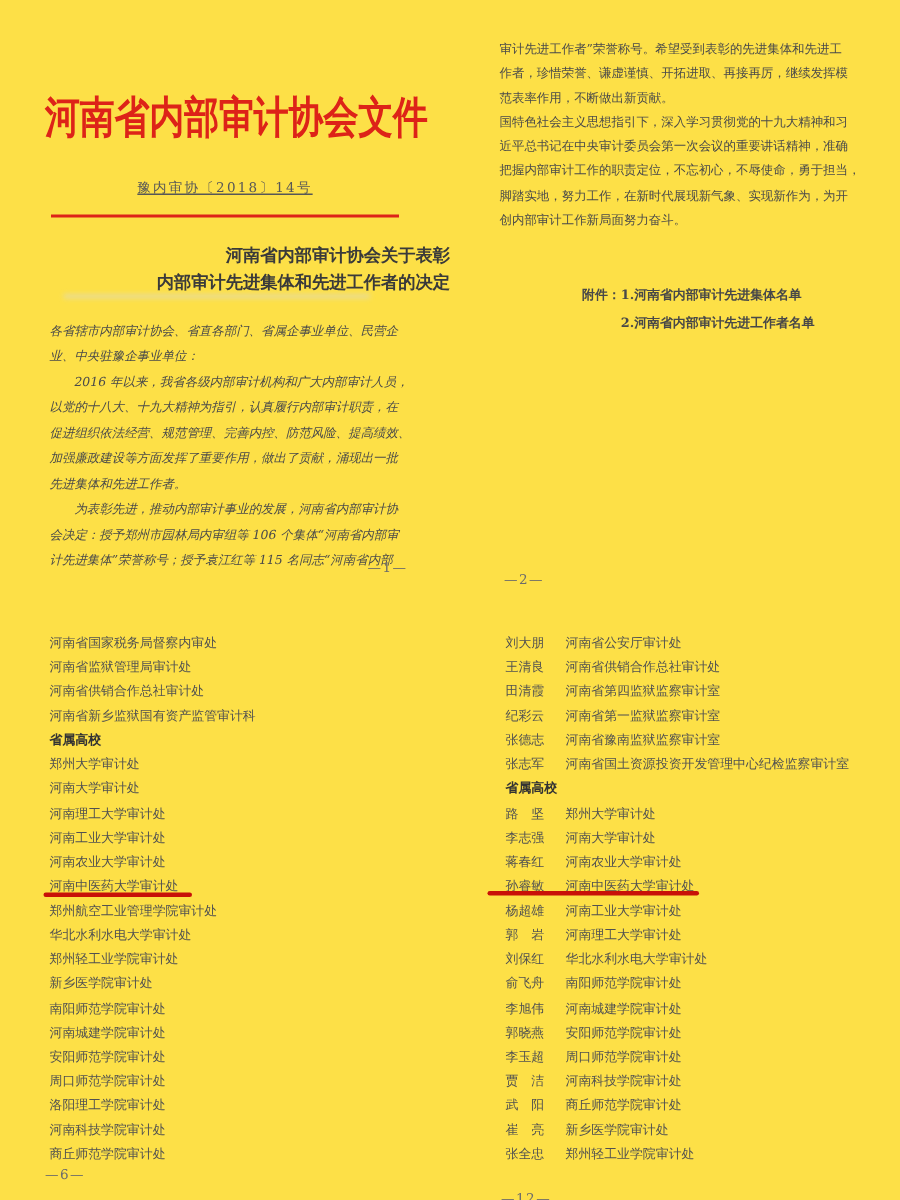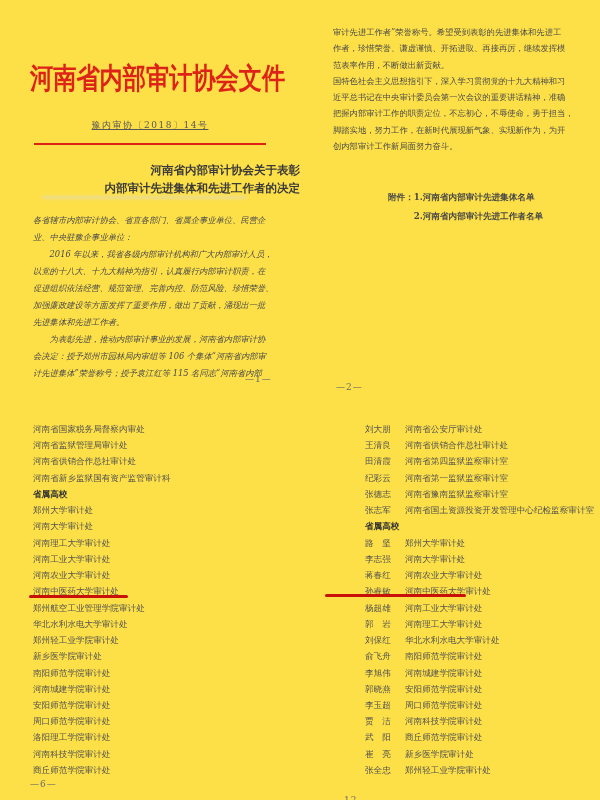--- a/index.html
+++ b/index.html
@@ -55,21 +55,21 @@
   .attachments{
     position:absolute;top:188px;left:52px;font-size:8.6px;font-weight:600;
     color:#484848;line-height:19px;margin-left:36px;
   }
 
   
   .list{
     position:absolute;top:21px;font-size:8.6px;color:#515151;line-height:16.24px;
   }
   #list6{left:33px;}
-  #list12{left:37px;margin-left:28px;}
+  #list12{left:37px;}
   .lrow{white-space:nowrap;}
   .lrow.bold{font-weight:bold;color:#333;}
   .nm{display:inline-block;width:40px;}
   .red-underline{
     position:absolute;height:3px;background:#c81108;border-radius:2px;
   }
   #ul6{top:195px;left:29px;width:99px;}
   #ul12{top:194px;left:25px;width:141px;}
 </style>
 </head>
@@ -84,21 +84,21 @@
     <div class="decision-heading">
       <div>河南省内部审计协会关于表彰</div>
       <div>内部审计先进集体和先进工作者的决定</div>
     </div>
     <div class="smudge"></div>
     <div class="body-text" id="body1">
         <div class="tline">各省辖市内部审计协会、省直各部门、省属企事业单位、民营企</div>
         <div class="tline">业、中央驻豫企事业单位：</div>
         <div class="tline">　　2016 年以来，我省各级内部审计机构和广大内部审计人员，</div>
         <div class="tline">以党的十八大、十九大精神为指引，认真履行内部审计职责，在</div>
-        <div class="tline">促进组织依法经营、规范管理、完善内控、防范风险、珍惜荣誉、</div>
+        <div class="tline">促进组织依法经营、规范管理、完善内控、防范风险、提高绩效、</div>
         <div class="tline">加强廉政建设等方面发挥了重要作用，做出了贡献，涌现出一批</div>
         <div class="tline">先进集体和先进工作者。</div>
         <div class="tline">　　为表彰先进，推动内部审计事业的发展，河南省内部审计协</div>
         <div class="tline">会决定：授予郑州市园林局内审组等 106 个集体“河南省内部审</div>
         <div class="tline">计先进集体”荣誉称号；授予袁江红等 115 名同志“河南省内部</div>
       </div>
     <div class="page-number" id="pn1">—1—</div>
   </div>
 
   <div class="page" id="page2">

